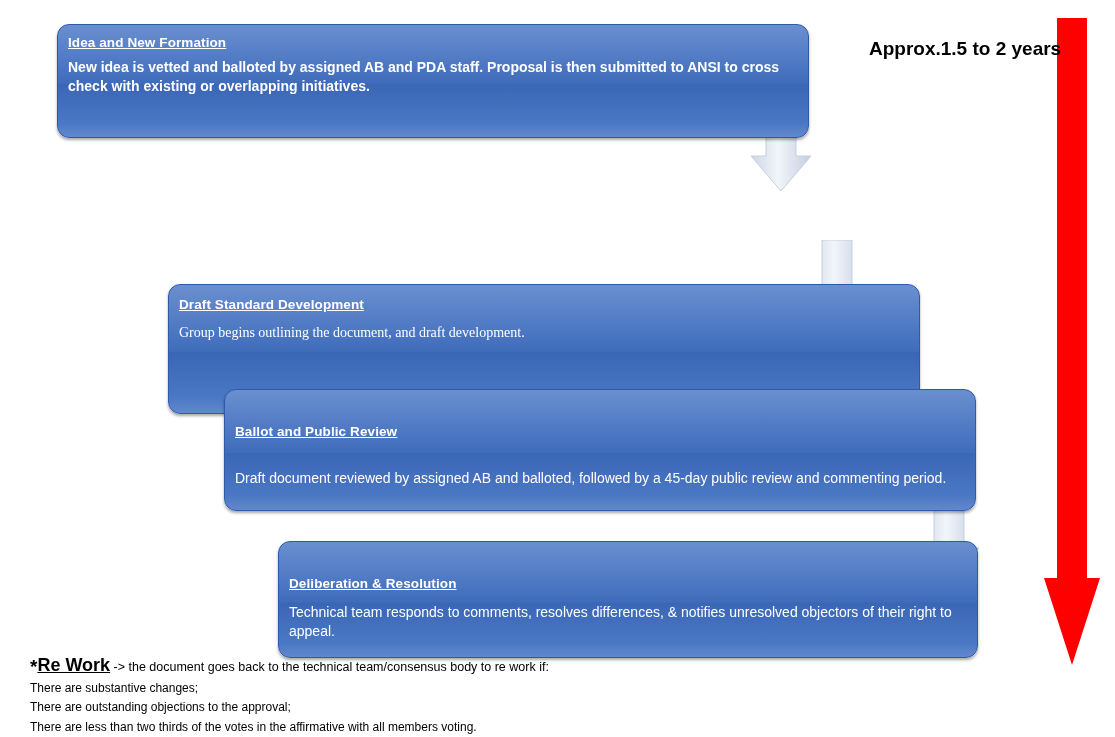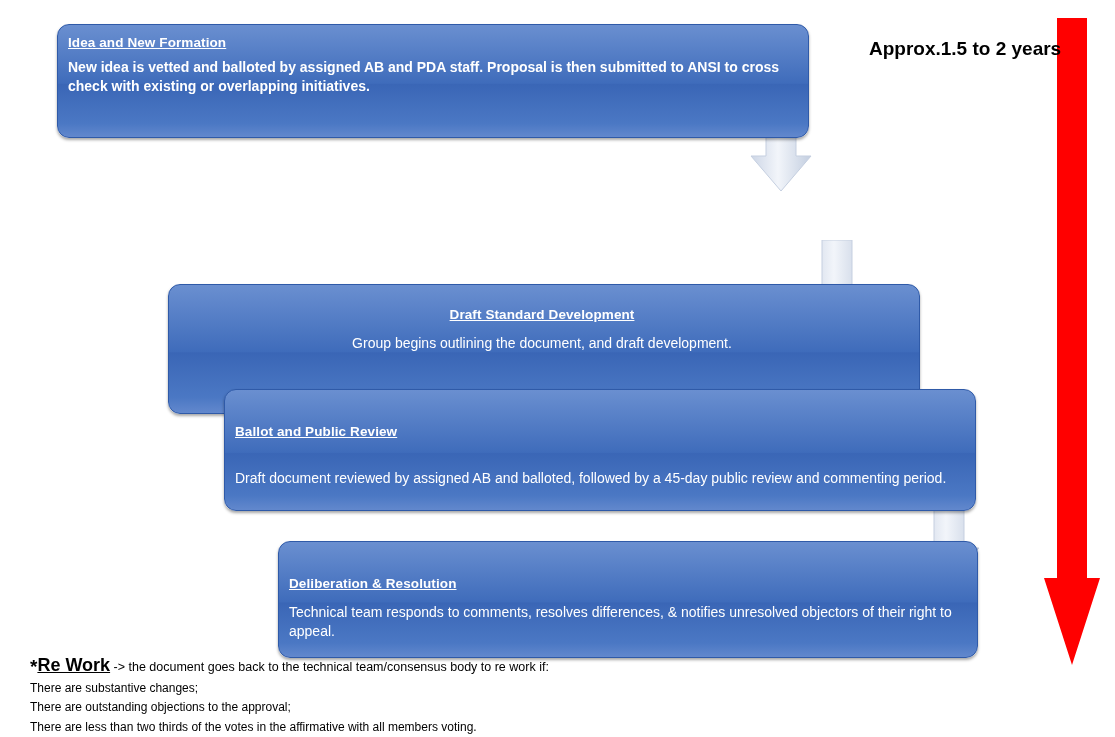--- a/index.html
+++ b/index.html
@@ -166,23 +166,23 @@
       <polygon points="16,0 46,0 46,48 61,48 31,79 1,48 16,48" fill="url(#ag4)" stroke="#c5cfe0" stroke-width="1"></polygon>
     </svg>
   </div>
 
   <div class="step" style="left:57px; top:24px; width:752px; height:114px;">
     <p class="step-title">Idea and New Formation</p>
     <p class="step-body">New idea is vetted and balloted by assigned AB and PDA staff. Proposal is then submitted to ANSI to cross check with existing or overlapping initiatives.</p>
   </div>
 
 
-  <div class="step" style="left:168px; top:284px; width:752px; height:130px; padding-top:22px;text-align:center;">
+  <div class="step" style="left:168px; top:284px; width:752px; height:130px; padding-top:12px;">
     <p class="step-title">Draft Standard Development</p>
-    <p class="step-body light" style="margin-top:10px;">Group begins outlining the  document, and  draft development.</p>
+    <p class="step-body light" style="margin-top:10px;font-family:Liberation Serif, serif;">Group begins outlining the  document, and  draft development.</p>
   </div>
 
   <div class="step" style="left:224px; top:389px; width:752px; height:122px; padding-top:34px;">
     <p class="step-title">Ballot and Public Review</p>
     <p class="step-body light" style="margin-top:28px;">Draft document reviewed by assigned AB and balloted, followed by a 45-day public review and commenting period.</p>
   </div>
 
   <div class="step" style="left:278px; top:541px; width:700px; height:117px; padding-top:34px;">
     <p class="step-title">Deliberation &amp; Resolution</p>
     <p class="step-body light" style="margin-top:10px;">Technical team responds to comments, resolves differences, &amp; notifies unresolved objectors of their right to appeal.</p>

